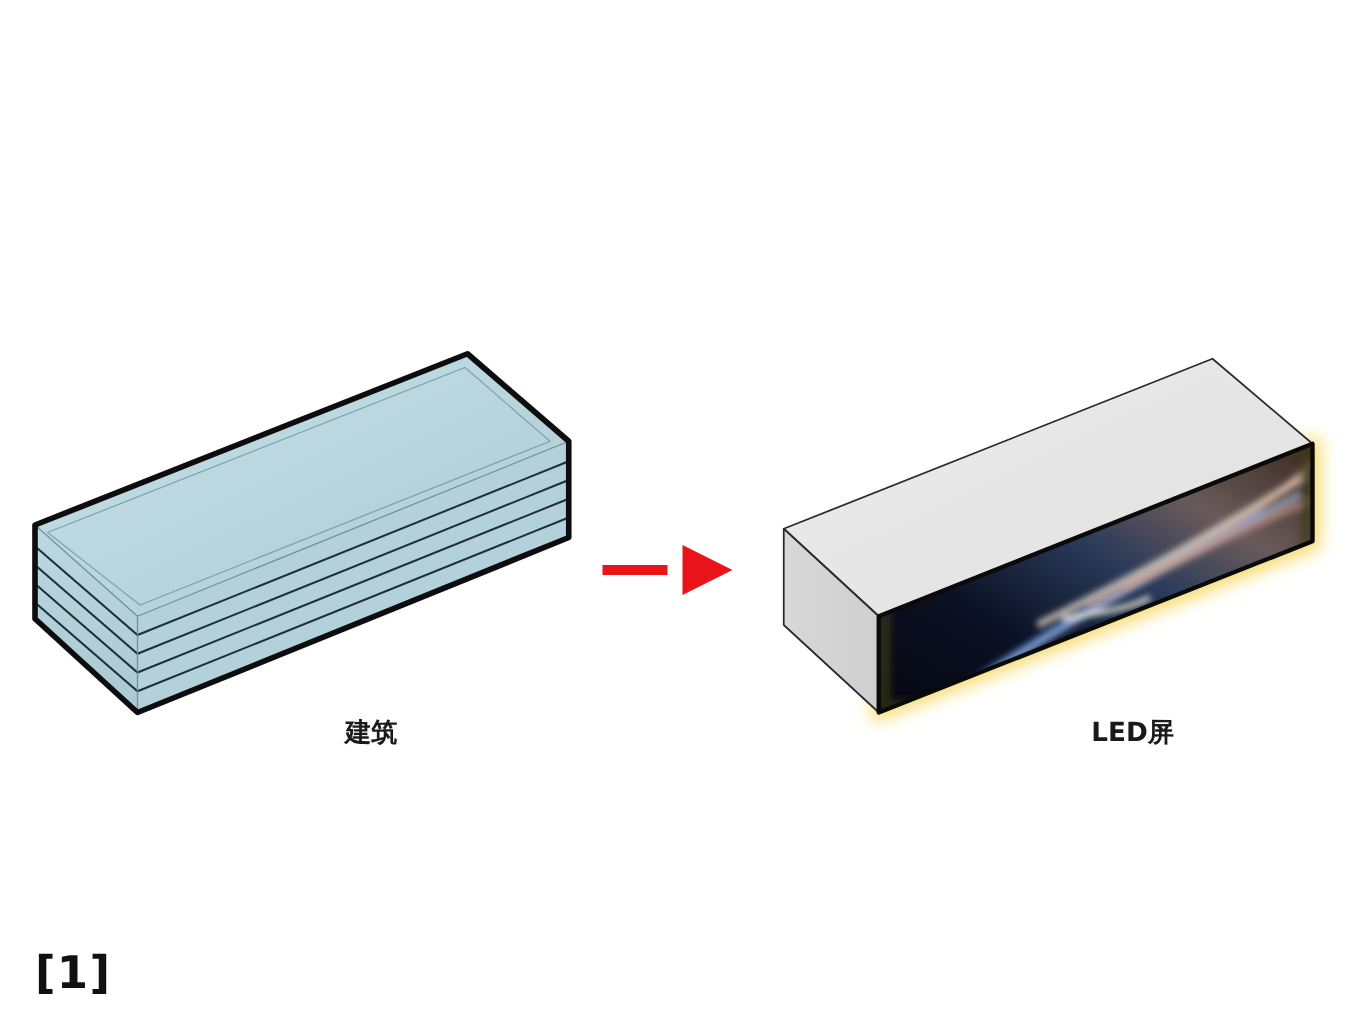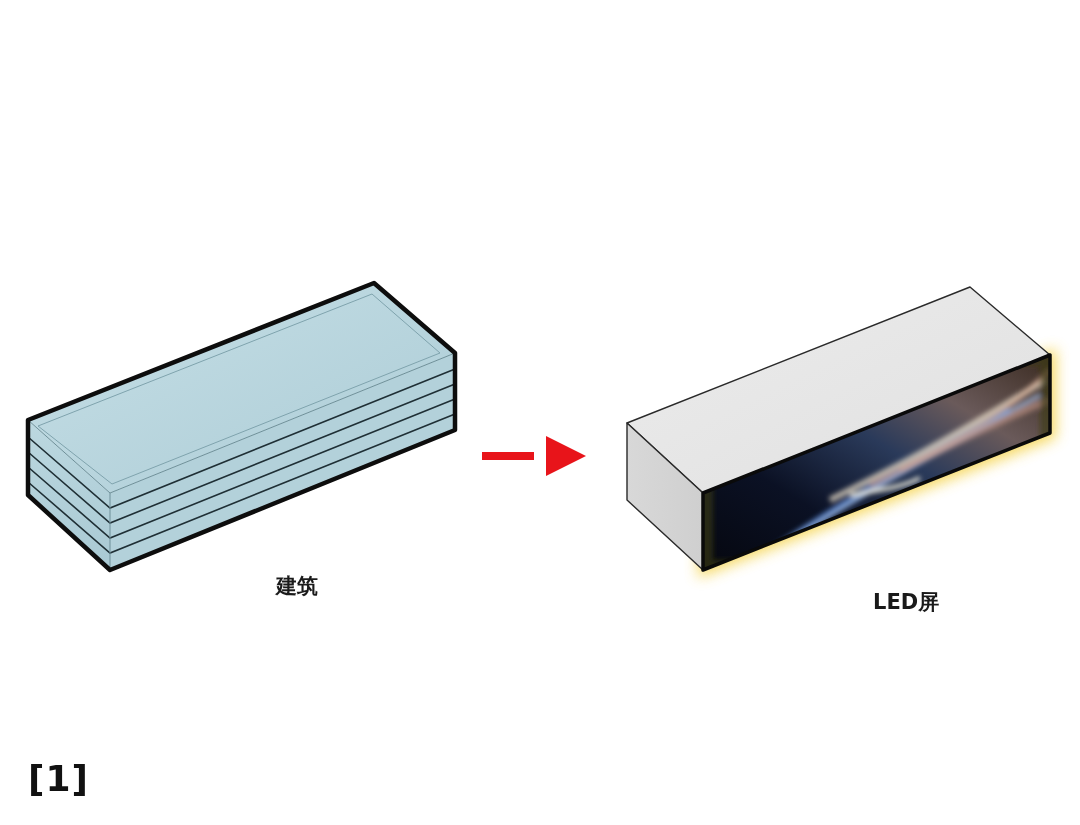--- a/index.html
+++ b/index.html
@@ -1,21 +1,21 @@
 <!DOCTYPE html>
 <html><head>
 <meta charset="utf-8">
 <style>
   html, body { margin: 0; padding: 0; background: #ffffff; }
   body { width: 1080px; height: 825px; position: relative; overflow: hidden;
          font-family: "DejaVu Sans", "Liberation Sans", sans-serif; }
   .canvas { position: absolute; left: 0; top: 0; width: 1080px; height: 825px; text-align: right; }
   .label { position: absolute; font-weight: bold; font-size: 21px; color: #1a1a1a; white-space: nowrap; }
   .label-building { left: 276px; top: 572px; }
-  .label-led { left: 873px; top: 572px; margin-top: 16px; }
+  .label-led { left: 873px; top: 572px; }
   .figure-number { position: absolute; left: 28px; top: 758px; font-weight: bold; font-size: 36px;
                    color: #111; font-family: "DejaVu Sans", sans-serif; letter-spacing: 1px; }
   .watermark { position: absolute; left: 780px; top: 760px; display: flex; align-items: center; gap: 6px; }
   .watermark-text { font-size: 23px; color: #ffffff; letter-spacing: 1px;
                     text-shadow: 0 0 1px #888, 1px 1px 0 #999, -1px -1px 0 #ddd; }
 </style>
 </head>
 <body>
 
 <div class="canvas">

